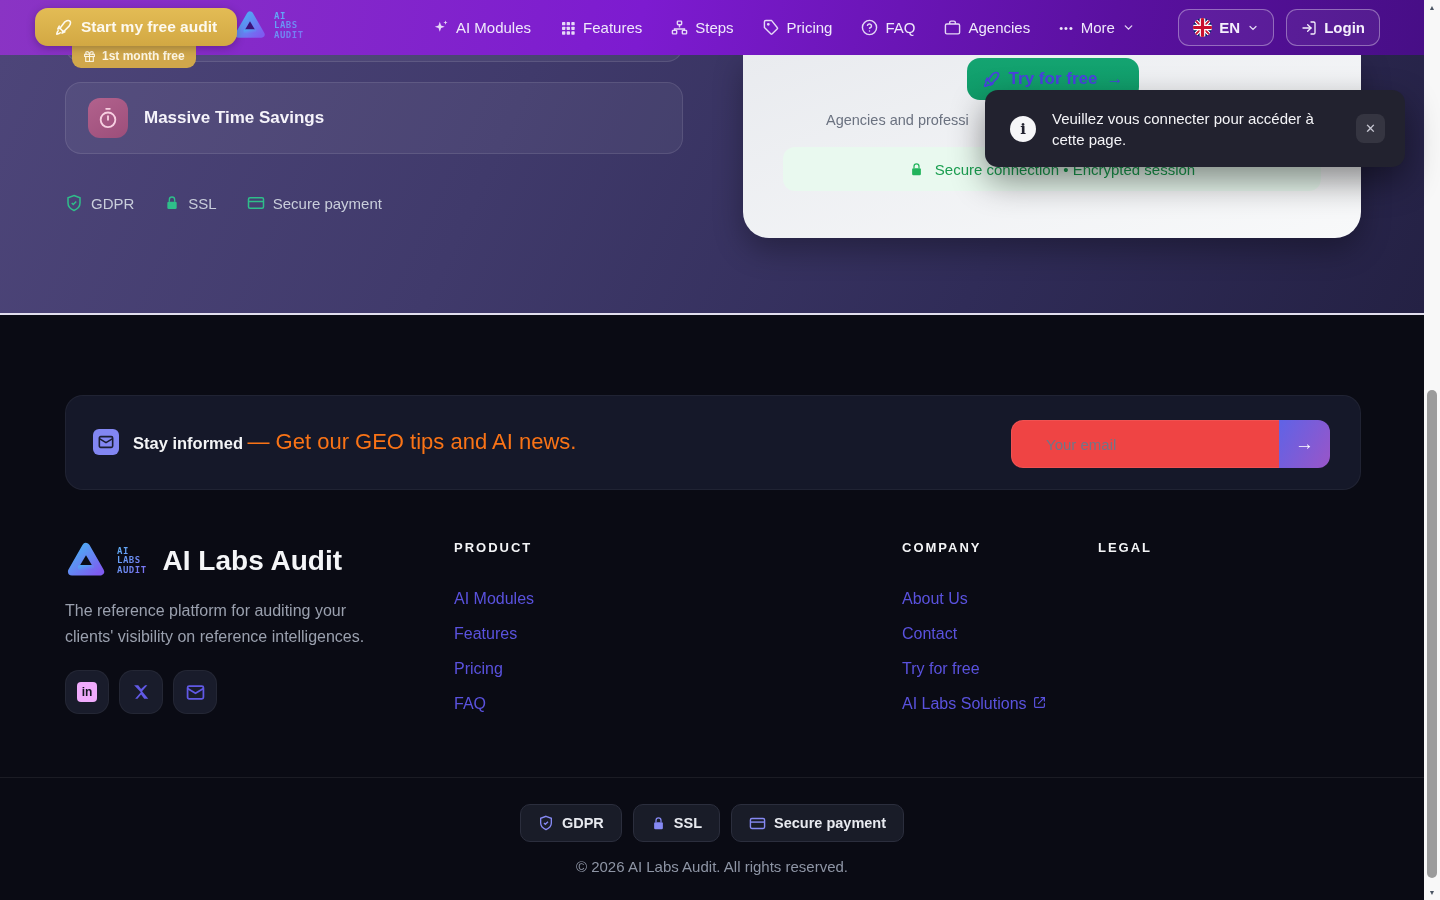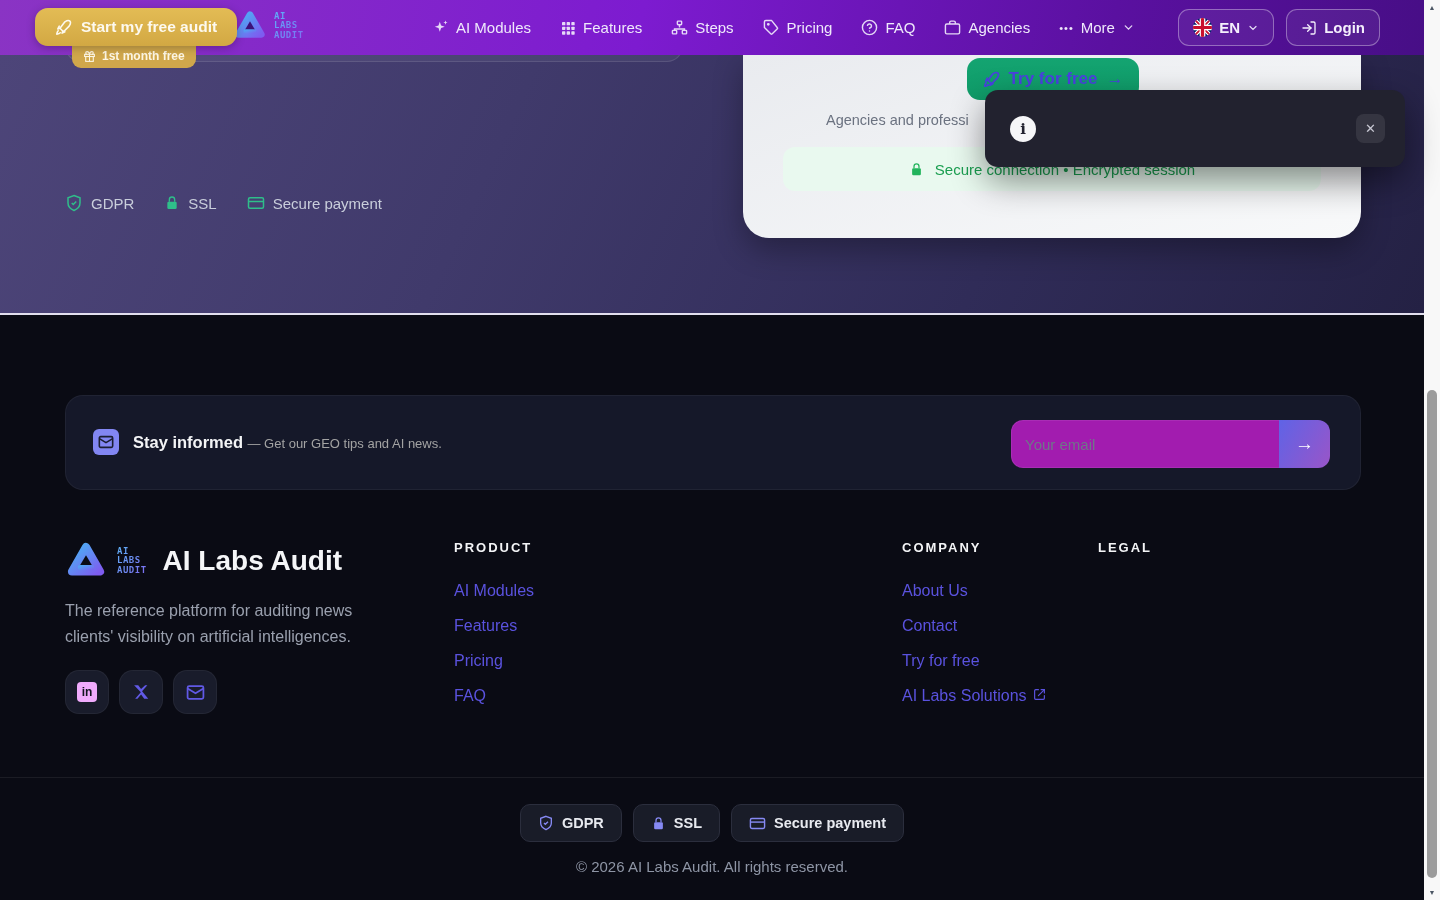--- a/index.html
+++ b/index.html
@@ -58,30 +58,30 @@
                  background:rgba(255,255,255,.09); color:#c9c9d4; font-size:13px; cursor:pointer; }
 
   
   .dark { position:absolute; top:313px; left:0; width:1424px; height:587px; background:#0a0b14; border-top:2px solid #e2dfee; }
 
   .newsletter { position:absolute; left:65px; top:80px; width:1296px; height:95px; background:#151829;
                 border:1px solid rgba(255,255,255,.05); border-radius:18px; }
   .nl-left { position:absolute; left:27px; top:33px; display:flex; align-items:center; gap:14px; }
   .nl-ic { width:26px; height:26px; border-radius:6px; background:#8286f2; display:flex; align-items:center; justify-content:center; }
   .nl-title { color:#f3f4f6; font-size:16.5px; font-weight:700; }
-  .nl-sub { color:#a3a3a3; font-size:13px; }
+  .nl-sub { color:#f97316; font-size:22px; }
   .nl-form { position:absolute; right:30px; top:24px; width:319px; height:48px; display:flex; }
-  .nl-input { width:268px; height:48px; background:#a21caf; border:1px solid rgba(255,255,255,.08); border-right:none;
-              border-radius:12px 0 0 12px; padding:0 13px; color:#e5e7eb; font-size:15px; outline:none; }
+  .nl-input { width:268px; height:48px; background:#ef4444; border:1px solid rgba(255,255,255,.08); border-right:none;
+              border-radius:12px 0 0 12px; padding:0 34px; color:#e5e7eb; font-size:15px; outline:none; }
   .nl-input::placeholder { color:#6f7689; }
   .nl-submit { width:51px; height:48px; border:none; border-radius:0 12px 12px 0; cursor:pointer;
                background:linear-gradient(120deg,#5f63e6,#9a55c8); color:#fff; font-size:19px; }
 
   .fcol { position:absolute; top:225px; }
-  .fcol h4 { color:#f3f4f6; font-size:13px; font-weight:700; letter-spacing:2px; margin-bottom:26px; }
+  .fcol h4 { color:#f3f4f6; font-size:13px; font-weight:700; letter-spacing:2px; margin-bottom:34px; }
   .flinks { display:flex; flex-direction:column; gap:15px; }
   .flink { color:#5a52de; font-size:16px; cursor:pointer; line-height:20px; }
   .flink.wrap { max-width:160px; }
   .ext { display:inline-block; margin-left:6px; }
 
   .fbrand { position:absolute; left:65px; top:225px; width:330px; }
   .fbrand-row { display:flex; align-items:center; gap:10px; }
   .fbrand-name { color:#f5f6f8; font-size:28px; font-weight:700; margin-left:6px; }
   .fdesc { margin-top:16px; color:#9aa0ae; font-size:16px; line-height:26px; }
   .socials { margin-top:20px; display:flex; gap:10px; }
@@ -103,20 +103,30 @@
   .sb-arrow { position:absolute; left:0; width:16px; text-align:center; color:#4b5563; font-size:7px; }
 </style>
 </head>
 <body>
 
 <div class="page">
 
   <div class="hero">
     <div class="ghost-card"></div>
 
+    <div class="feature-card">
+      <div class="feature-ic">
+        <svg width="22" height="22" viewBox="0 0 24 24" fill="none" stroke="#f7cfe1" stroke-width="2" stroke-linecap="round">
+          <circle cx="12" cy="14" r="8"></circle>
+            <line x1="10" y1="2" x2="14" y2="2"></line>
+            <line x1="12" y1="14" x2="12" y2="10"></line>
+        </svg>
+      </div>
+      <span class="t">Massive Time Savings</span>
+    </div>
 
     <div class="trust-row">
       <div class="trust-item">
         <svg width="18" height="18" viewBox="0 0 24 24" fill="none" stroke="#2fbe8a" stroke-width="2">
           <path d="M12 2l8 3v7c0 5-3.5 8-8 10-4.5-2-8-5-8-10V5l8-3z"></path>
             <path d="M9 12l2 2 4-4"></path>
         </svg>
         <span>GDPR</span>
       </div>
       <div class="trust-item">
@@ -285,20 +295,21 @@
       <rect x="3" y="8" width="18" height="4"></rect>
         <rect x="5" y="12" width="14" height="9"></rect>
         <path d="M12 8v13"></path>
         <path d="M7.5 8a2.5 2.5 0 0 1 0-5C11 3 12 8 12 8s1-5 4.5-5a2.5 2.5 0 0 1 0 5"></path>
     </svg>
     <span>1st month free</span>
   </div>
 
   <div class="toast">
     <div class="toast-info">i</div>
+    <div class="toast-msg">Veuillez vous connecter pour accéder à cette page.</div>
     <button class="toast-close">✕</button>
   </div>
 
   <div class="dark">
 
     <div class="newsletter">
       <div class="nl-left">
         <div class="nl-ic">
           <svg width="16" height="16" viewBox="0 0 24 24" fill="none" stroke="#1b1e33" stroke-width="2.4">
             <rect x="2" y="4" width="20" height="16" rx="2"></rect>
@@ -329,21 +340,21 @@
           <path d="M18 13 L24.5 24 H11.5 Z" fill="#0a0b14"></path>
           <rect x="11" y="21.5" width="14" height="4.5" rx="2.2" fill="url(#lg2)"></rect>
         </svg>
         <div class="brand-stack">
           <span>AI</span>
             <span>LABS</span>
             <span>AUDIT</span>
         </div>
         <span class="fbrand-name">AI Labs Audit</span>
       </div>
-      <div class="fdesc">The reference platform for auditing news clients' visibility on artificial intelligences.</div>
+      <div class="fdesc">The reference platform for auditing your clients' visibility on reference intelligences.</div>
       <div class="socials">
         <div class="soc">
             <span class="in-glyph">in</span>
           </div>
         <div class="soc">
           <svg width="18" height="18" viewBox="0 0 24 24" fill="#6159e6">
             <path d="M17.5 3h3l-7.1 8.1L21.7 21h-5.4l-4.2-5.6L7.3 21H4.2l7.6-8.7L2.8 3h5.5l3.8 5.1L17.5 3z"></path>
           </svg>
         </div>
         <div class="soc">

